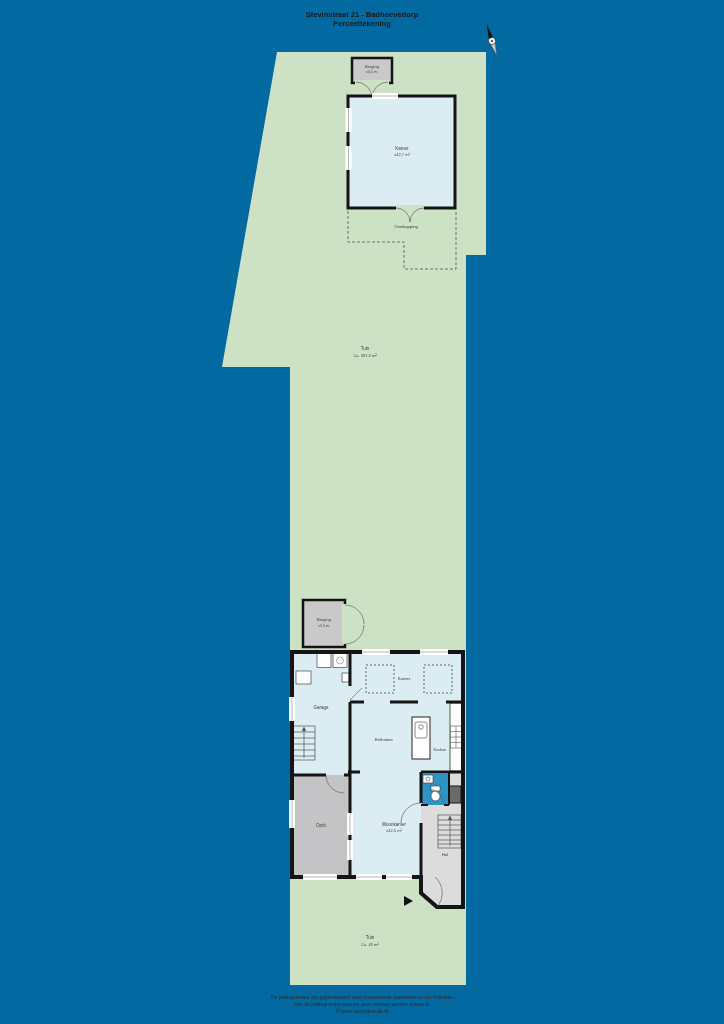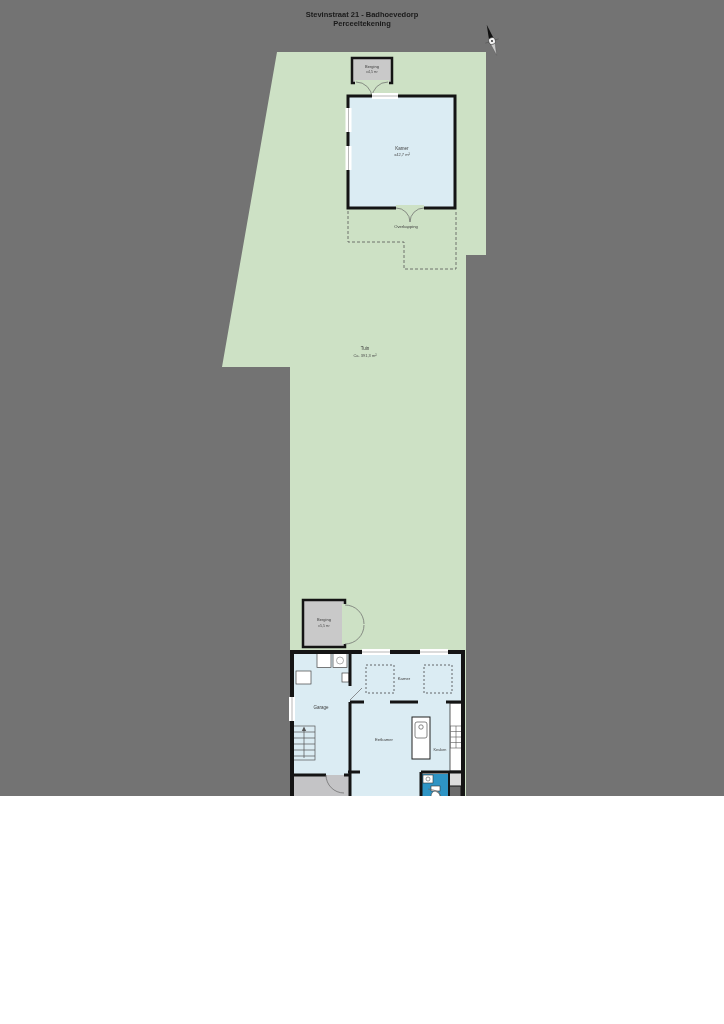--- a/index.html
+++ b/index.html
@@ -1,16 +1,16 @@
 <!DOCTYPE html>
 <html><head>
 <meta charset="utf-8">
 <style>
   html,body{margin:0;padding:0;background:#ffffff;}
-  .page{position:relative;width:724px;height:796px;background:#737373;overflow:hidden;
+  .page{position:relative;width:724px;height:1024px;background:#0369a1;overflow:hidden;
         font-family:"Liberation Sans",sans-serif;}
   svg{position:absolute;left:0;top:0;}
   svg text{font-family:"Liberation Sans",sans-serif;fill:#3a3a3a;}
   .title-text{font-weight:bold;fill:#1a1a1a;}
   .room-label{fill:#3c3c3c;}
   .area-label{fill:#4a4a4a;}
   .footer-text{fill:#2b2b2b;}
 </style>
 </head>
 <body>

